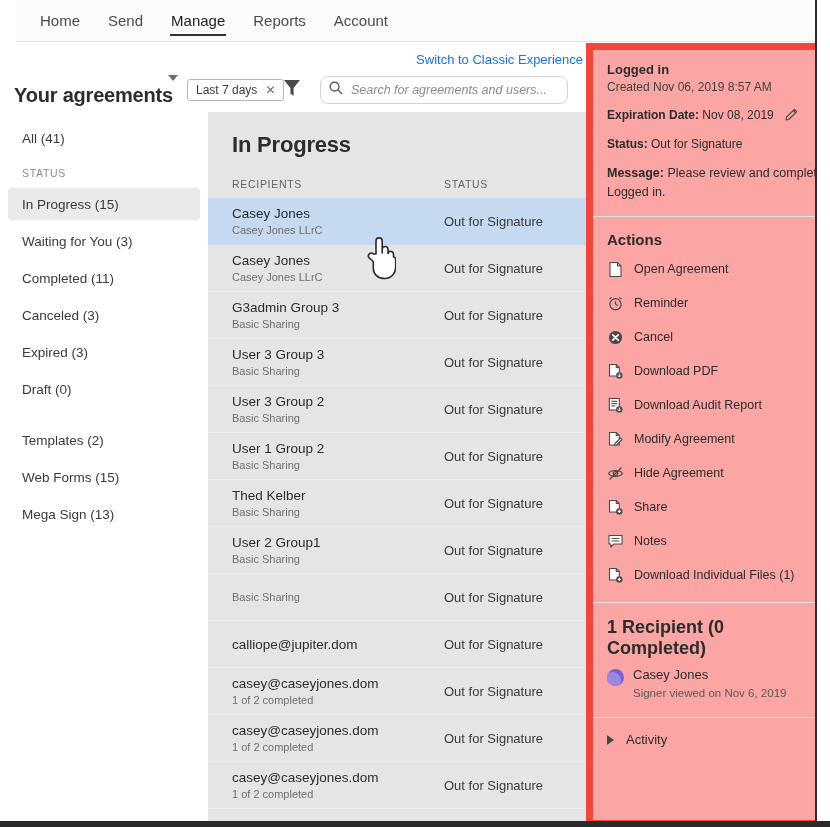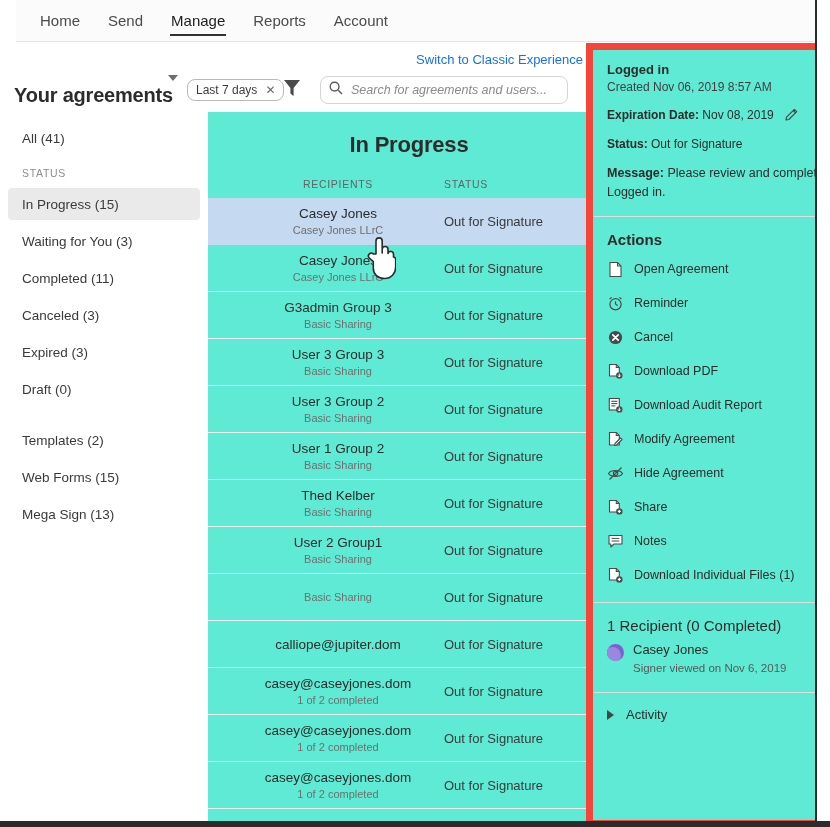--- a/index.html
+++ b/index.html
@@ -55,21 +55,21 @@
   .chev-down {
     position: absolute; left: 168px; top: 33px;
     width: 0; height: 0; cursor: pointer;
     border-left: 5px solid transparent;
     border-right: 5px solid transparent;
     border-top: 6px solid #6e6e6e;
   }
   .datechip {
     position: absolute; left: 187px; top: 79px;
     height: 22px; padding: 0 8px;
-    border: 1px solid #b9b9b9; border-radius: 8px;
+    border: 1px solid #b9b9b9; border-radius: 3px;
     background: #fff; display: flex; align-items: center;
     font-size: 12px; color: #3c3c3c; cursor: pointer;
   }
   .datechip .x { margin-left: 8px; font-size: 12px; color: #6b6b6b; }
   .funnel {
     position: absolute; left: 284px; top: 79px;
     width: 16px; height: 18px; cursor: pointer;
   }
   .searchbox {
     position: absolute; left: 320px; top: 76px;
@@ -105,23 +105,22 @@
     height: 26px; display: flex; align-items: center;
     padding: 0 14px; margin: 6px 8px 2px 8px;
     font-size: 10.5px; color: #8d8d8d; letter-spacing: 0.7px;
   }
   .sb-gap { height: 14px; }
 
   
   .main {
     position: absolute; left: 208px; top: 112px;
     width: 378px; height: 715px;
-    background: #5eead4;
+    background: #e5e5e5;
     overflow: hidden;
-    text-align: center;
   }
   .main-title {
     font-size: 22px; color: #2c2c2c; font-weight: bold;
     padding: 20px 0 0 24px; letter-spacing: -0.2px;
   }
   .col-head {
     display: flex; padding: 20px 0 8px 24px;
     font-size: 10.5px; color: #636363; letter-spacing: 0.7px;
   }
   .col-head .c1 { width: 212px; }
@@ -147,21 +146,21 @@
   .redbox {
     position: absolute; left: 586px; top: 43px;
     width: 244px; height: 784px;
     border: 7px solid #f4453c;
     border-right: 0;
     z-index: 20;
   }
   .detail {
     position: absolute; left: 593px; top: 50px;
     width: 222px; height: 770px;
-    background: #5eead4;
+    background: #fca5a5;
     overflow: hidden; z-index: 21;
   }
   .d-sec { padding: 12px 14px 14px 14px; }
   .d-divider { height: 1px; background: #e0e0e0; margin: 0; }
   .d-logged { font-size: 13px; font-weight: bold; color: #2c2c2c; }
   .d-created { font-size: 12px; color: #3f3f3f; margin-top: 3px; }
   .d-line { margin-top: 13px; font-size: 12px; color: #2c2c2c; white-space: nowrap; }
   .d-line b { font-weight: bold; }
   .pencil { display: inline-block; vertical-align: -2px; margin-left: 8px; cursor: pointer; }
   .d-msg { margin-top: 13px; font-size: 12.5px; color: #2c2c2c; line-height: 19px; }
@@ -169,21 +168,21 @@
   .d-msgwrap { width: 228px; }
 
   .act-title { font-size: 15px; font-weight: bold; color: #2c2c2c; padding: 14px 14px 4px 14px; }
   .act {
     display: flex; align-items: center; gap: 10px;
     height: 34px; padding: 0 14px; cursor: pointer;
     font-size: 12.5px; color: #2c2c2c; white-space: nowrap;
   }
   .act .ic { width: 17px; height: 17px; flex: none; display: block; }
 
-  .recip-count { font-size: 15px; color: #2c2c2c; padding: 14px 14px 8px 14px; }
+  .recip-count { font-size: 18px; color: #2c2c2c; padding: 14px 14px 8px 14px; font-weight: bold; }
   .recip { display: flex; align-items: flex-start; gap: 9px; padding: 0 14px 16px 14px; }
   .avatar {
     width: 17px; height: 17px; border-radius: 50%;
     background: #7b5fd4; flex: none; margin-top: 2px;
     position: relative; overflow: hidden;
   }
   .avatar::after {
     content: ""; position: absolute; left: -3px; top: 3px;
     width: 17px; height: 17px; border-radius: 50%;
     background: #9b87e0;

